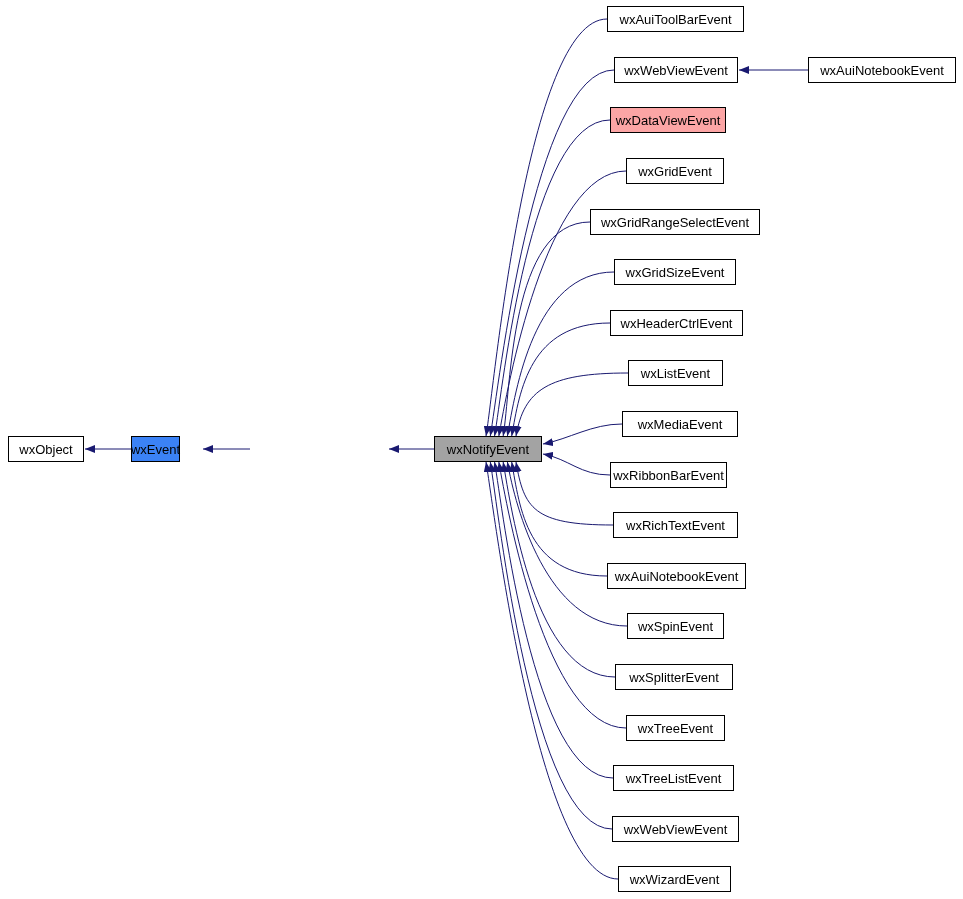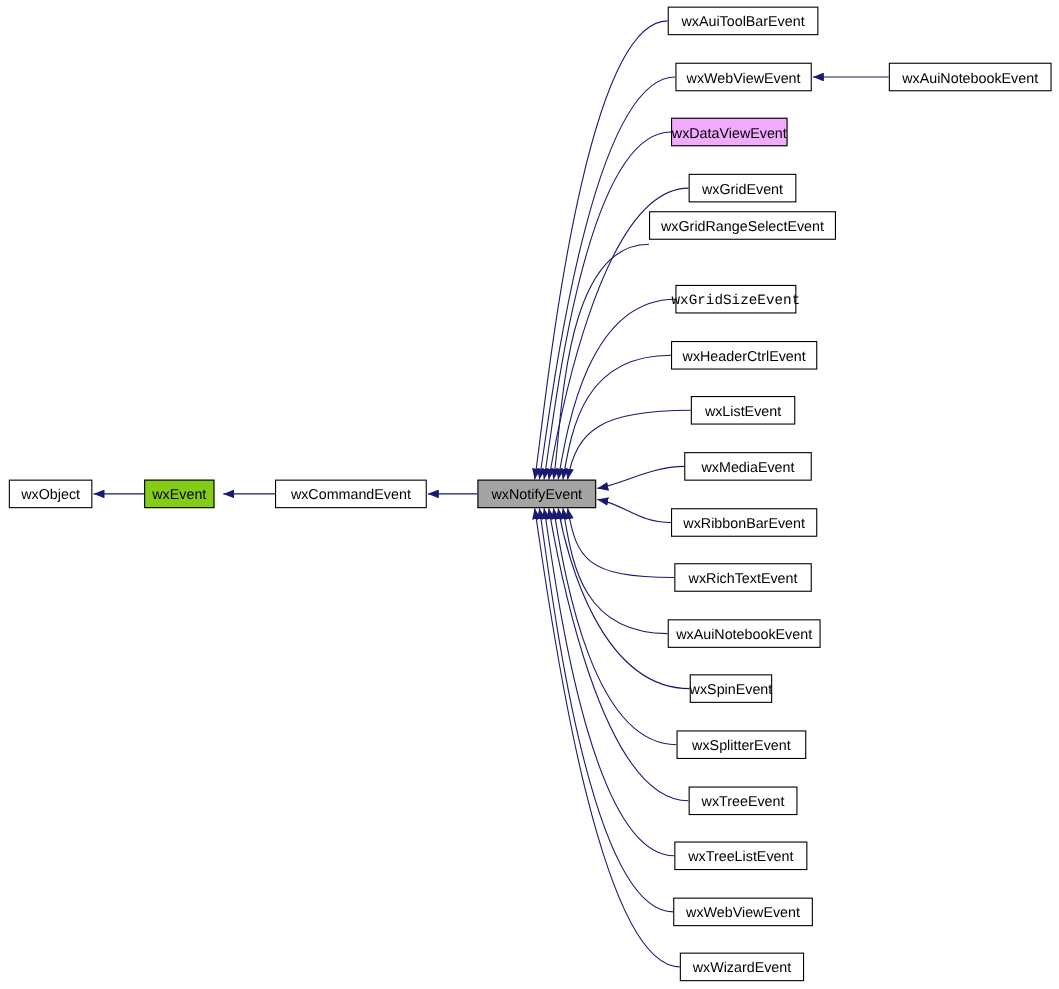--- a/index.html
+++ b/index.html
@@ -69,37 +69,36 @@
       <path d="M612 829 C 532 829 498.2857142857143 508 490.2857142857143 462" fill="none" stroke="#191970" stroke-width="1" marker-end="url(#arrow)"></path>
       <path d="M613 778 C 533 778 502.57142857142856 508 494.57142857142856 462" fill="none" stroke="#191970" stroke-width="1" marker-end="url(#arrow)"></path>
       <path d="M626 728 C 546 728 506.85714285714283 508 498.85714285714283 462" fill="none" stroke="#191970" stroke-width="1" marker-end="url(#arrow)"></path>
       <path d="M615 677 C 535 677 511.14285714285717 508 503.14285714285717 462" fill="none" stroke="#191970" stroke-width="1" marker-end="url(#arrow)"></path>
       <path d="M627 626 C 547 626 515.4285714285714 508 507.42857142857144 462" fill="none" stroke="#191970" stroke-width="1" marker-end="url(#arrow)"></path>
       <path d="M607 576 C 527 576 519.7142857142858 508 511.7142857142857 462" fill="none" stroke="#191970" stroke-width="1" marker-end="url(#arrow)"></path>
       <path d="M613 525 C 533 525 524 508 516 462" fill="none" stroke="#191970" stroke-width="1" marker-end="url(#arrow)"></path>
     </svg>
 
   <div class="node" style="left: 8px; top: 436px; width: 76px; border-color: rgb(0, 0, 0); background: rgb(255, 255, 255);">wxObject</div>
-  <div class="node" style="left: 131px; top: 436px; width: 64px; border-color: rgb(0, 0, 0); background: #84cc16;">wxEvent</div>
-  <div class="node" style="left: 250px; top: 436px; width: 138px; border-color: rgb(0, 0, 0); background: rgb(255, 255, 255);">wxCommandEvent</div>
+  <div class="node" style="left: 131px; top: 436px; width: 49px; border-color: rgb(0, 0, 0); background: #3b82f6;">wxEvent</div>
   <div class="node highlight" style="left: 434px; top: 436px; width: 108px; border-color: rgb(0, 0, 0); background: rgb(163, 163, 163);">wxNotifyEvent</div>
 
   <div class="node" style="left: 607px; top: 6px; width: 137px; border-color: rgb(0, 0, 0); background: rgb(255, 255, 255);">wxAuiToolBarEvent</div>
   <div class="node" style="left: 614px; top: 57px; width: 124px; border-color: rgb(0, 0, 0); background: rgb(255, 255, 255);">wxWebViewEvent</div>
   <div class="node" style="left: 808px; top: 57px; width: 148px; border-color: rgb(0, 0, 0); background: rgb(255, 255, 255);">wxAuiNotebookEvent</div>
-  <div class="node" style="left: 610px; top: 107px; width: 106px; border-color: rgb(0, 0, 0); background: #f0abfc; text-align: right;">wxDataViewEvent</div>
+  <div class="node" style="left: 610px; top: 107px; width: 116px; border-color: rgb(0, 0, 0); background: #fca5a5; text-align: right;">wxDataViewEvent</div>
   <div class="node" style="left: 626px; top: 158px; width: 98px; border-color: rgb(0, 0, 0); background: rgb(255, 255, 255);">wxGridEvent</div>
-  <div class="node" style="left: 590px; top: 192px; width: 170px; border-color: rgb(0, 0, 0); background: rgb(255, 255, 255);">wxGridRangeSelectEvent</div>
-  <div class="node" style="left: 614px; top: 259px; width: 110px; border-color: rgb(0, 0, 0); background: rgb(255, 255, 255); font-family: Liberation Mono, monospace;">wxGridSizeEvent</div>
+  <div class="node" style="left: 590px; top: 209px; width: 170px; border-color: rgb(0, 0, 0); background: rgb(255, 255, 255);">wxGridRangeSelectEvent</div>
+  <div class="node" style="left: 614px; top: 259px; width: 122px; border-color: rgb(0, 0, 0); background: rgb(255, 255, 255);">wxGridSizeEvent</div>
   <div class="node" style="left: 610px; top: 310px; width: 133px; border-color: rgb(0, 0, 0); background: rgb(255, 255, 255);">wxHeaderCtrlEvent</div>
   <div class="node" style="left: 628px; top: 360px; width: 95px; border-color: rgb(0, 0, 0); background: rgb(255, 255, 255);">wxListEvent</div>
   <div class="node" style="left: 622px; top: 411px; width: 116px; border-color: rgb(0, 0, 0); background: rgb(255, 255, 255);">wxMediaEvent</div>
-  <div class="node" style="left: 610px; top: 462px; width: 133px; border-color: rgb(0, 0, 0); background: rgb(255, 255, 255);">wxRibbonBarEvent</div>
+  <div class="node" style="left: 610px; top: 462px; width: 117px; border-color: rgb(0, 0, 0); background: rgb(255, 255, 255);">wxRibbonBarEvent</div>
   <div class="node" style="left: 613px; top: 512px; width: 125px; border-color: rgb(0, 0, 0); background: rgb(255, 255, 255);">wxRichTextEvent</div>
   <div class="node" style="left: 607px; top: 563px; width: 139px; border-color: rgb(0, 0, 0); background: rgb(255, 255, 255);">wxAuiNotebookEvent</div>
-  <div class="node" style="left: 627px; top: 613px; width: 75px; border-color: rgb(0, 0, 0); background: rgb(255, 255, 255);">wxSpinEvent</div>
+  <div class="node" style="left: 627px; top: 613px; width: 97px; border-color: rgb(0, 0, 0); background: rgb(255, 255, 255);">wxSpinEvent</div>
   <div class="node" style="left: 615px; top: 664px; width: 118px; border-color: rgb(0, 0, 0); background: rgb(255, 255, 255);">wxSplitterEvent</div>
   <div class="node" style="left: 626px; top: 715px; width: 99px; border-color: rgb(0, 0, 0); background: rgb(255, 255, 255);">wxTreeEvent</div>
   <div class="node" style="left: 613px; top: 765px; width: 121px; border-color: rgb(0, 0, 0); background: rgb(255, 255, 255);">wxTreeListEvent</div>
   <div class="node" style="left: 612px; top: 816px; width: 127px; border-color: rgb(0, 0, 0); background: rgb(255, 255, 255);">wxWebViewEvent</div>
   <div class="node" style="left: 618px; top: 866px; width: 113px; border-color: rgb(0, 0, 0); background: rgb(255, 255, 255);">wxWizardEvent</div>
 
 </div>
 
 </body></html>

